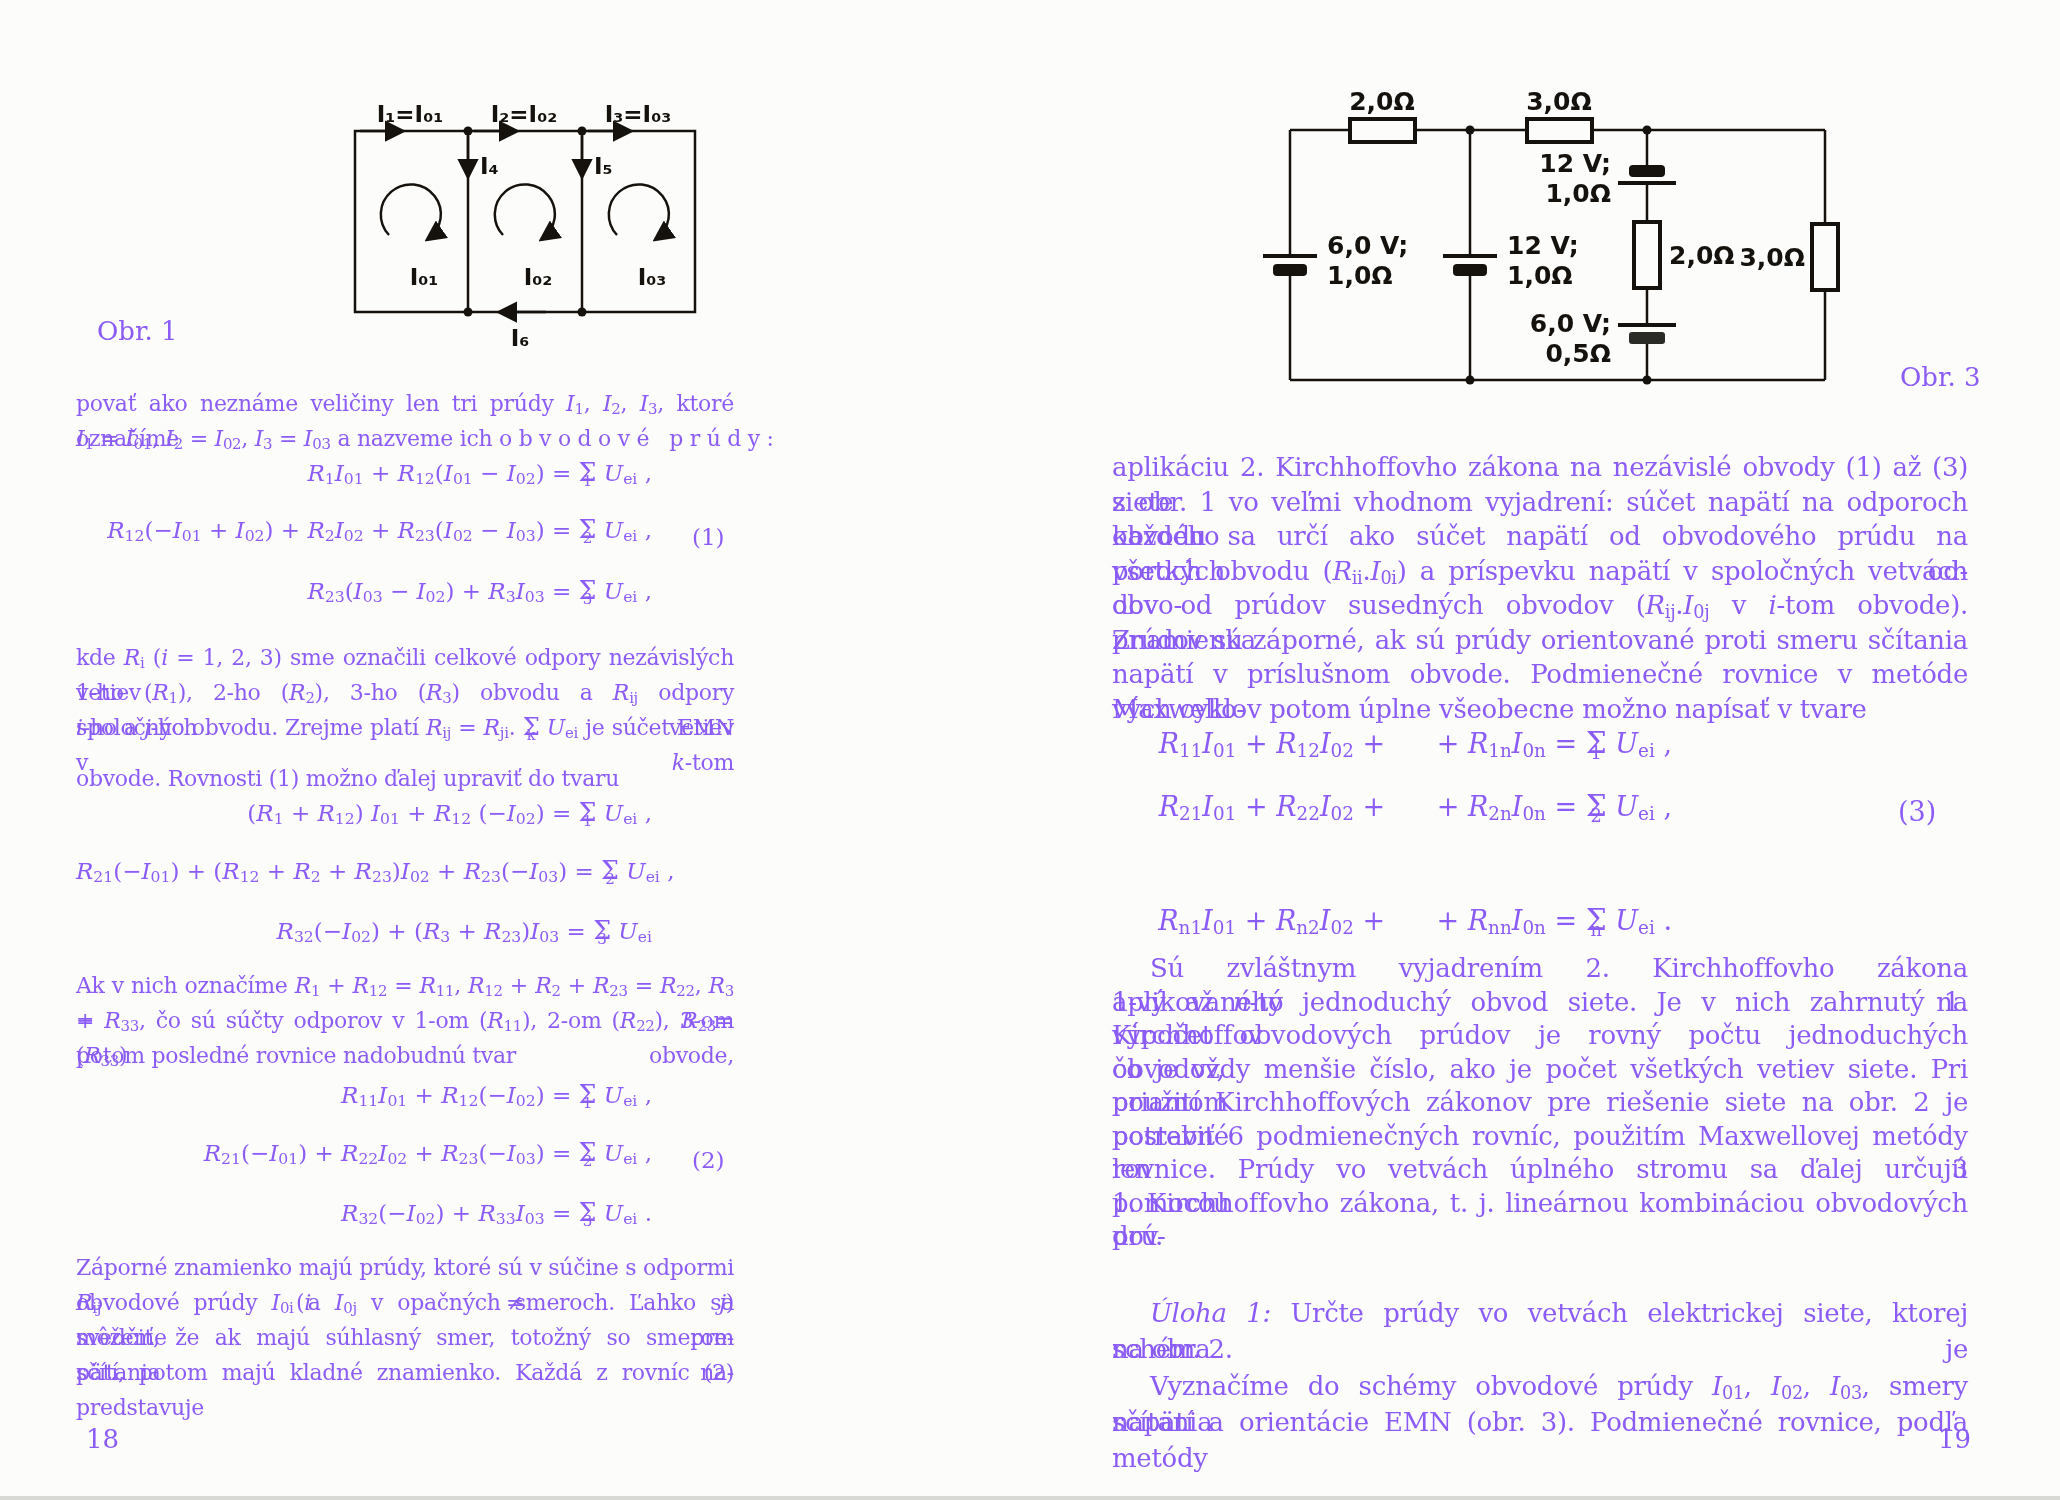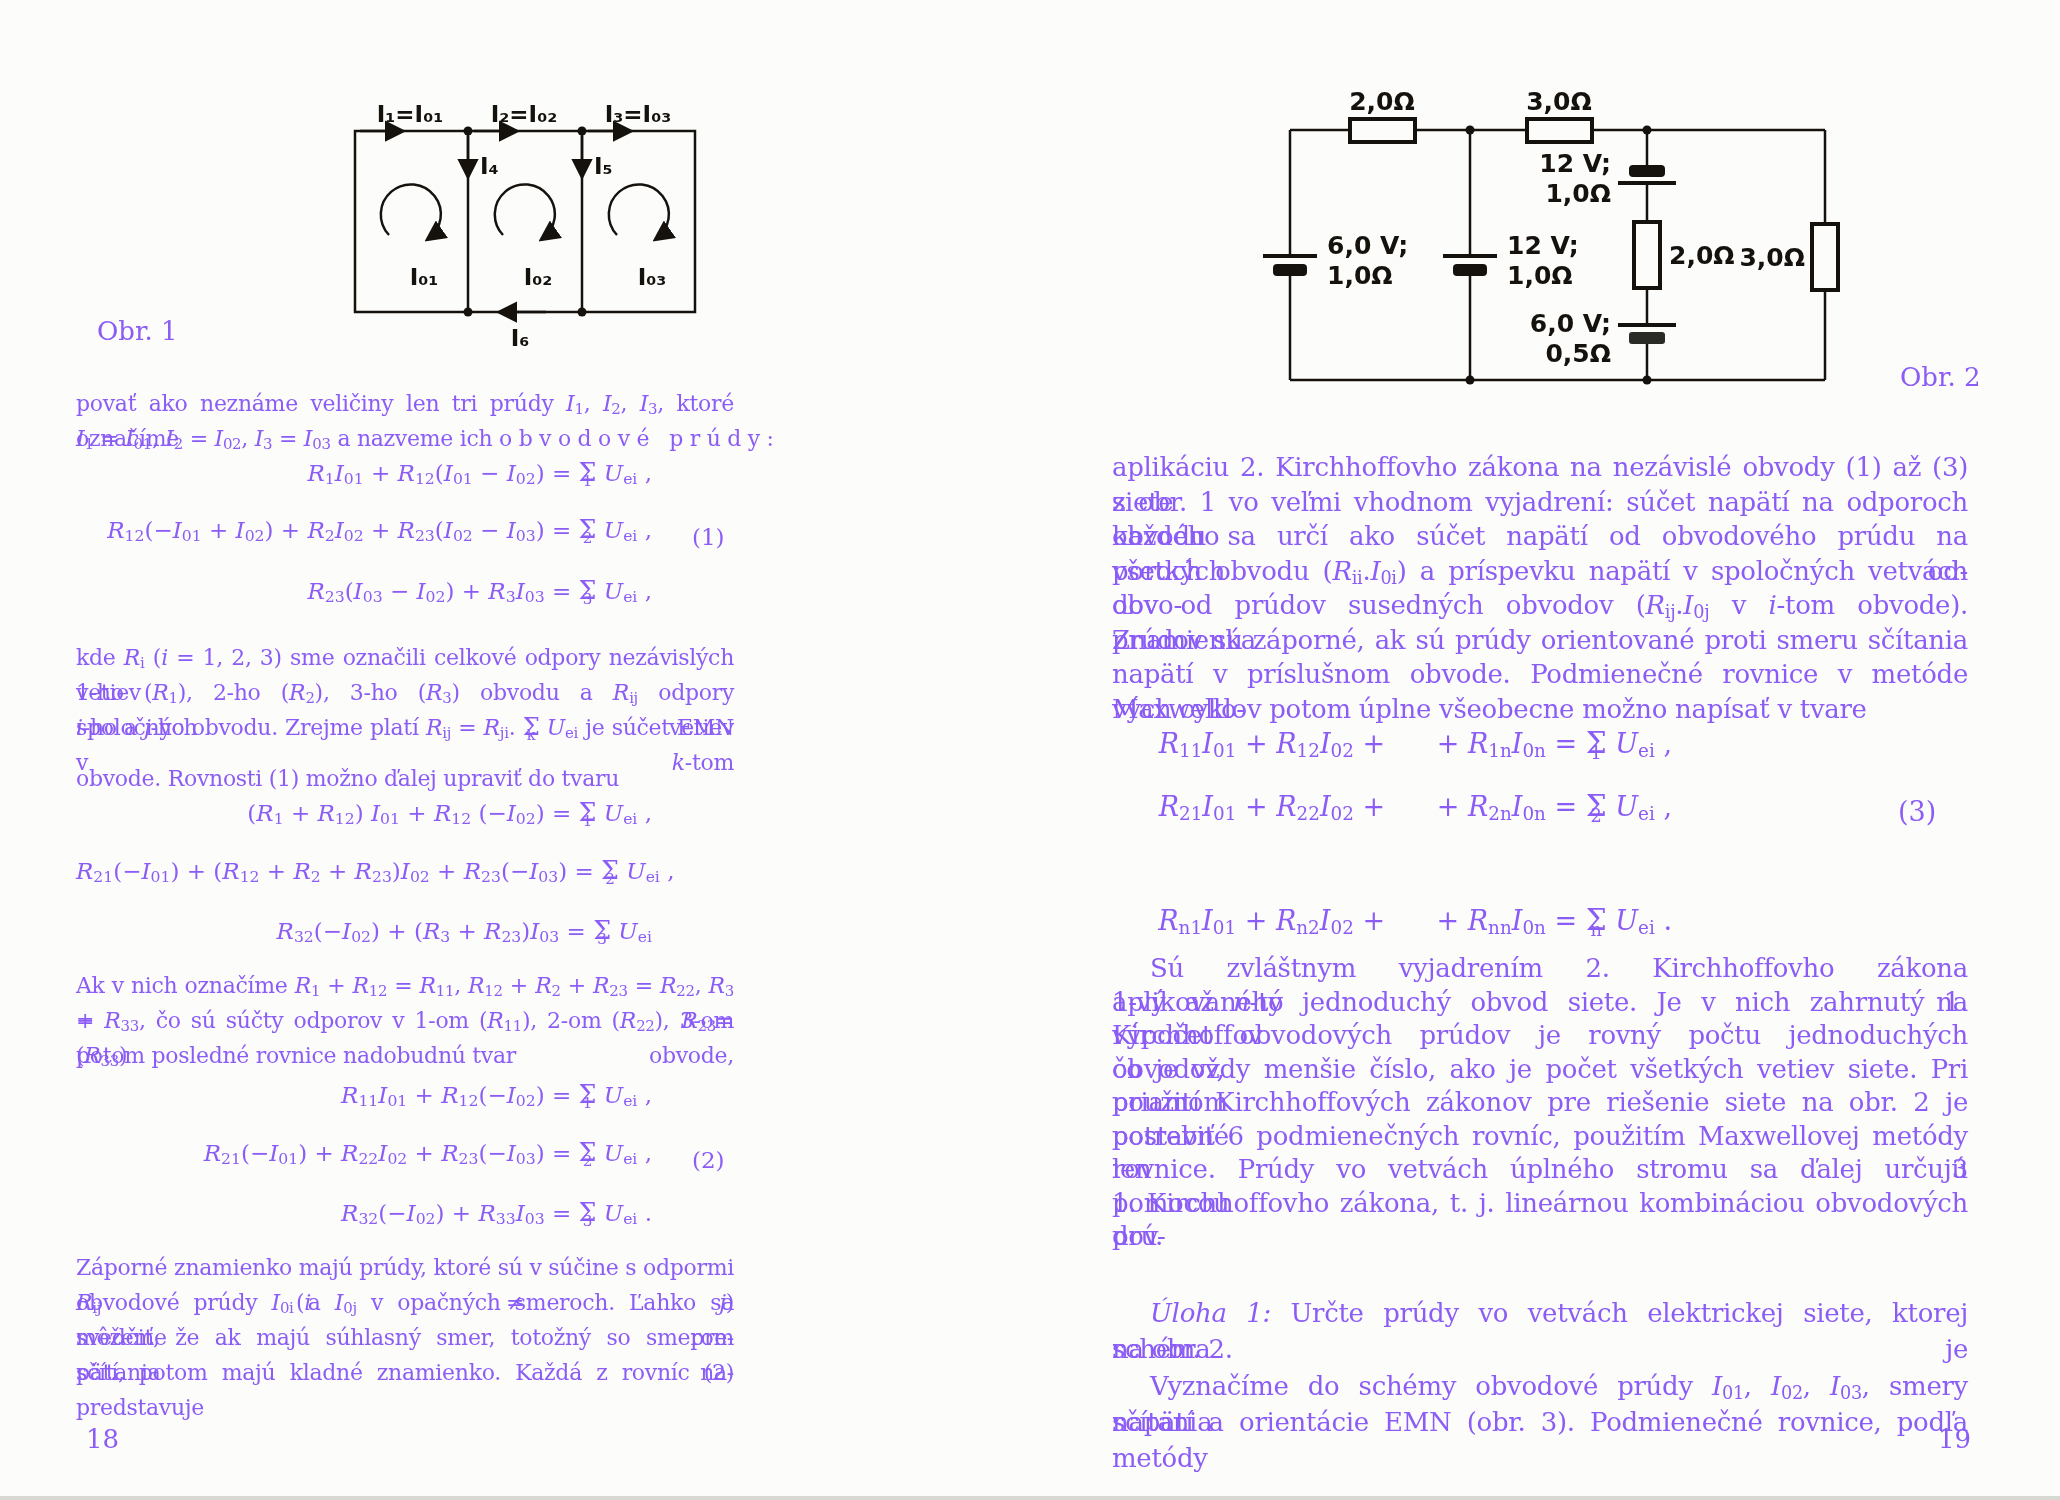--- a/index.html
+++ b/index.html
@@ -167,21 +167,21 @@
       <text x="252" y="166" text-anchor="start">12 V;</text>
       <text x="252" y="196" text-anchor="start">1,0Ω</text>
       <text x="356" y="84" text-anchor="end">12 V;</text>
       <text x="356" y="114" text-anchor="end">1,0Ω</text>
       <text x="414" y="176" text-anchor="start">2,0Ω</text>
       <text x="356" y="244" text-anchor="end">6,0 V;</text>
       <text x="356" y="274" text-anchor="end">0,5Ω</text>
       <text x="550" y="178" text-anchor="end">3,0Ω</text>
     </g>
   </svg>
-  <div class="caption" style="left:1900px;top:362px">Obr. 2</div>
+  <div class="caption" style="left:1900px;top:362px">Obr. 3</div>
 
   <div class="para rp rp1" style="top:450px">
     <div class="ln j">aplikáciu 2. Kirchhoffovho zákona na nezávislé obvody (1) až (3) siete</div>
     <div class="ln j">z obr. 1 vo veľmi vhodnom vyjadrení: súčet napätí na odporoch každého</div>
     <div class="ln j">obvodu sa určí ako súčet napätí od obvodového prúdu na všetkých od-</div>
     <div class="ln j">poroch obvodu (<i>R</i><sub>ii</sub>.<i>I</i><sub>0i</sub>) a príspevku napätí v spoločných vetvách obvo-</div>
     <div class="ln j">dov od prúdov susedných obvodov (<i>R</i><sub>ij</sub>.<i>I</i><sub>0j</sub> v <i>i</i>-tom obvode). Znamienka</div>
     <div class="ln j">prúdov sú záporné, ak sú prúdy orientované proti smeru sčítania</div>
     <div class="ln j">napätí v príslušnom obvode. Podmienečné rovnice v metóde Maxwello-</div>
     <div class="ln nj">vých cyklov potom úplne všeobecne možno napísať v tvare</div>

